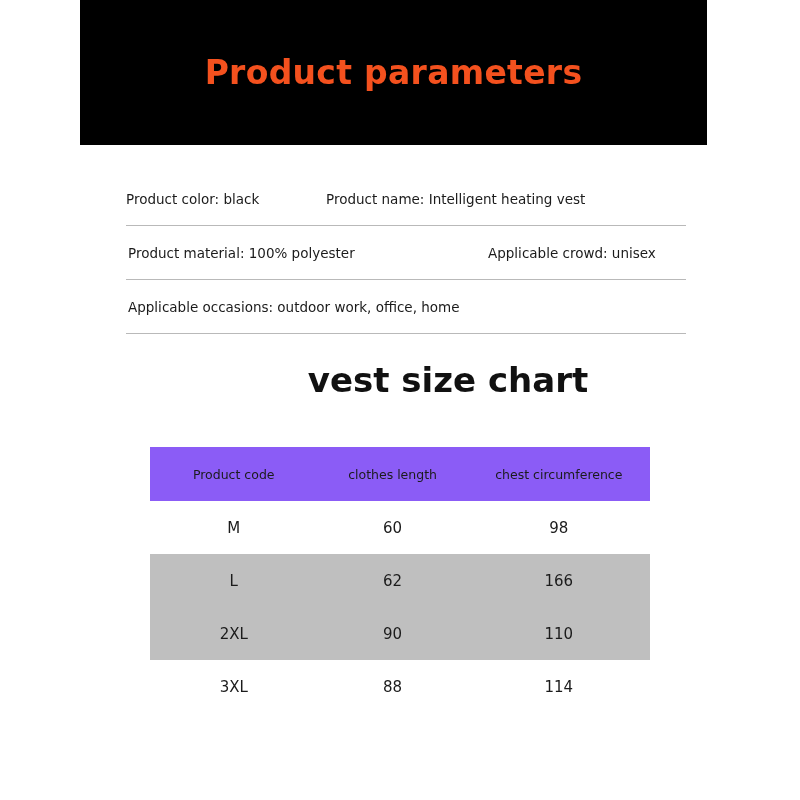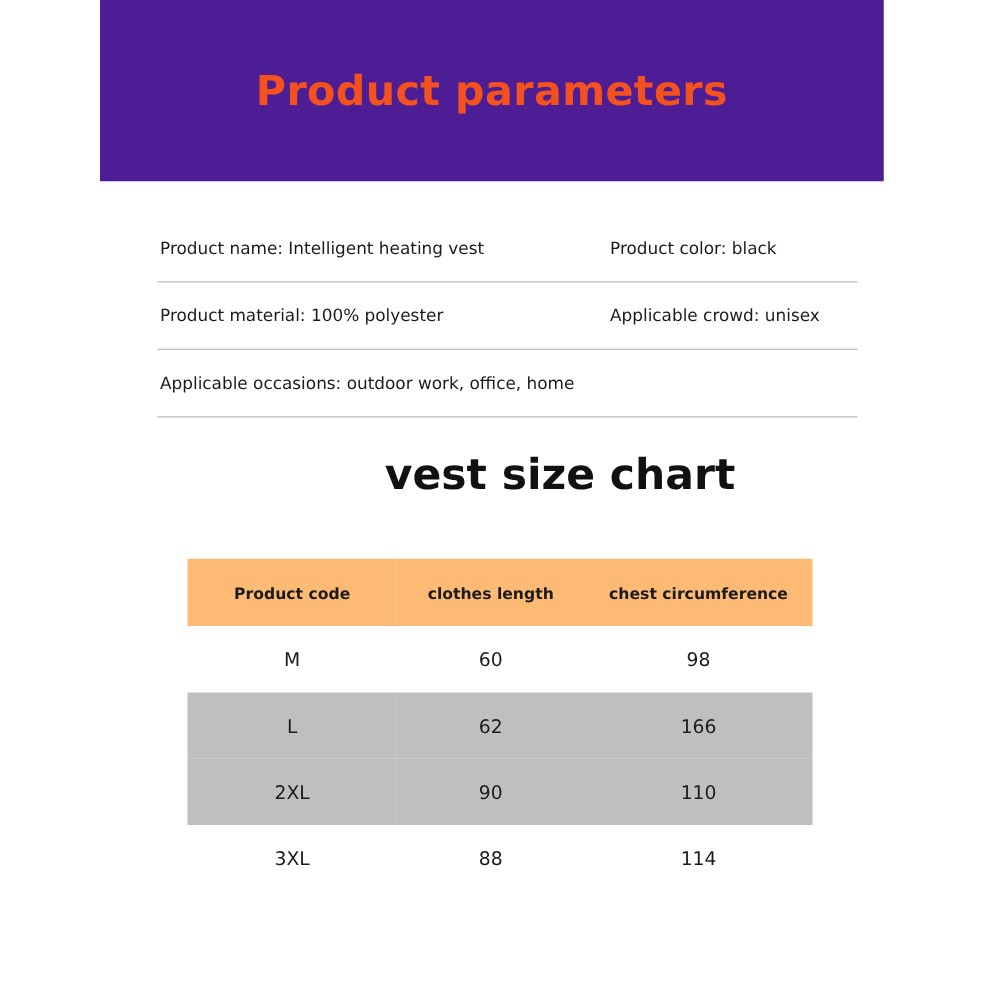--- a/index.html
+++ b/index.html
@@ -19,21 +19,21 @@
     height: 800px;
   }
 
   
   .banner {
     position: absolute;
     left: 80px;
     top: 0;
     width: 627px;
     height: 145px;
-    background: #4c1d95;
+    background: #000000;
     display: flex;
     align-items: center;
     justify-content: center;
   }
   .banner-title {
     color: #f4511e;
     font-size: 33px;
     font-weight: bold;
     letter-spacing: 0.3px;
     font-family: "DejaVu Sans", sans-serif;
@@ -90,24 +90,24 @@
     border-collapse: collapse;
     table-layout: fixed;
   }
   .size-table th,
   .size-table td {
     text-align: center;
     font-family: "DejaVu Sans", sans-serif;
     color: #1b1b1b;
   }
   .size-table thead th {
-    background: #fdba74;
+    background: #8b5cf6;
     height: 52px;
     font-size: 12.5px;
-    font-weight: bold;
+    font-weight: normal;
   }
   .size-table tbody td {
     height: 51px;
     font-size: 15px;
     font-weight: normal;
   }
   .size-table tbody tr.shaded td {
     background: #bfbfbf;
   }
   .size-table tbody tr.plain td {
@@ -121,22 +121,22 @@
 <body>
 
 <div class="page">
 
   <div class="banner">
     <div class="banner-title">Product parameters</div>
   </div>
 
   <div class="specs">
     <div class="spec-row">
+      <div class="spec-cell right">Product color: black</div>
       <div class="spec-cell left">Product name: Intelligent heating vest</div>
-      <div class="spec-cell right">Product color: black</div>
     </div>
     <div class="spec-row">
       <div class="spec-cell left">Product material: 100% polyester</div>
       <div class="spec-cell right">Applicable crowd: unisex</div>
     </div>
     <div class="spec-row">
       <div class="spec-cell left">Applicable occasions: outdoor work, office, home</div>
       <div class="spec-cell right"></div>
     </div>
   </div>

